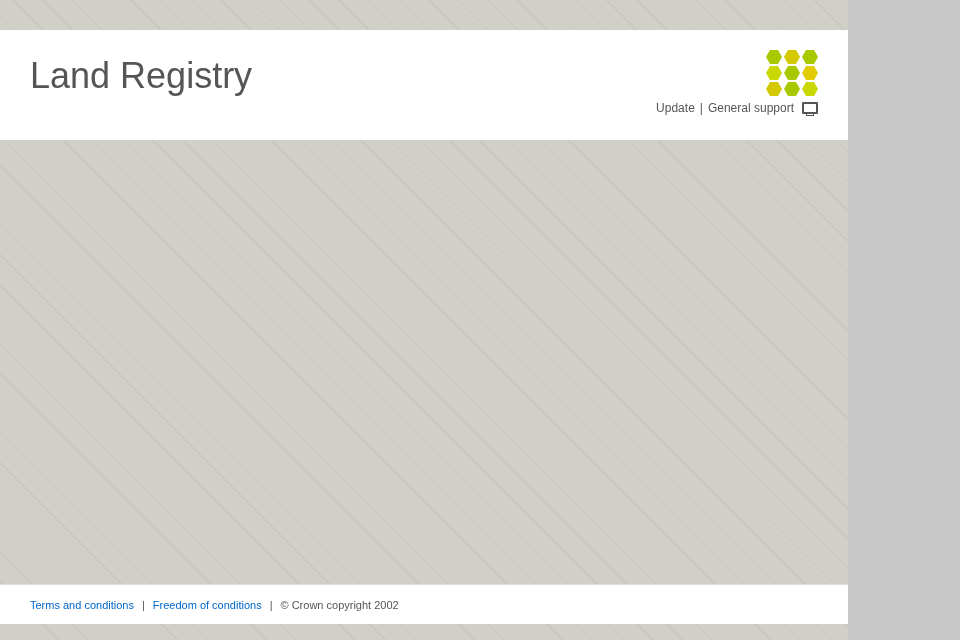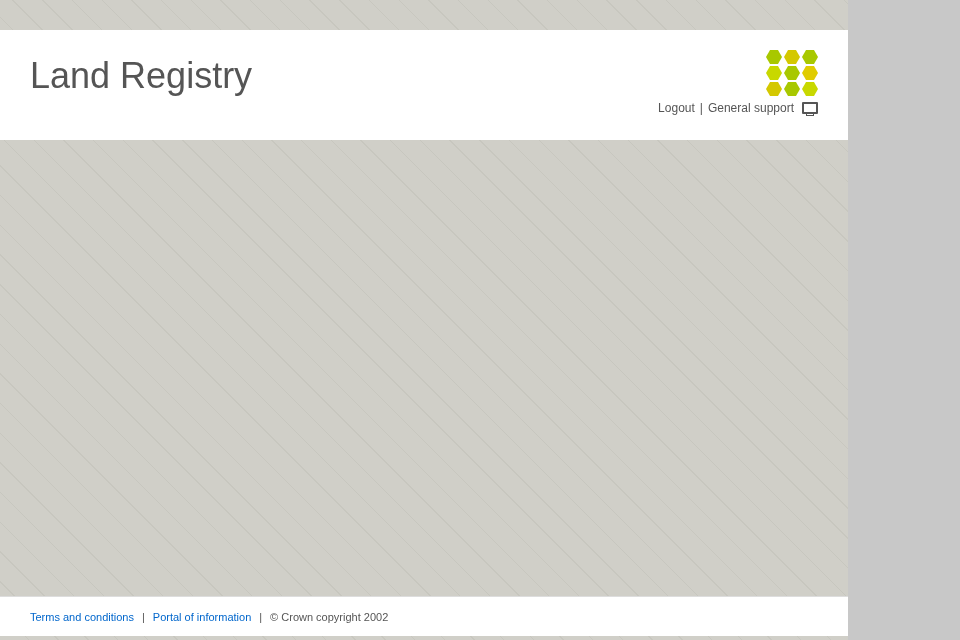--- a/index.html
+++ b/index.html
@@ -323,21 +323,21 @@
       background: white;
       height: 40px;
       display: flex;
       align-items: center;
       padding: 0 30px;
       border-top: 1px solid #ddd;
       font-size: 11px;
       color: #555;
       gap: 8px;
       position: absolute;
-      bottom: 4px;
+      bottom: 16px;
       left: 0;
       right: 0;
     }
 
     .footer a {
       color: #0066cc;
       text-decoration: none;
     }
 
     
@@ -398,21 +398,21 @@
         <div class="hex-cell" style="background:#d4c800;"></div>
         <div class="hex-cell" style="background:#a8c800;"></div>
         <div class="hex-cell" style="background:#c8d800;"></div>
         <div class="hex-cell" style="background:#a8c800;"></div>
         <div class="hex-cell" style="background:#e0cc00;"></div>
         <div class="hex-cell" style="background:#d4c800;"></div>
         <div class="hex-cell" style="background:#a8c800;"></div>
         <div class="hex-cell" style="background:#c8d800;"></div>
       </div>
       <div class="header-links">
-        <a href="#">Logout</a>
+        <a href="#">Update</a>
         <span>|</span>
         <a href="#">General support</a>
         <span class="monitor-icon"></span>
       </div>
     </div>
   </div>
 
   <div class="main-layout">
 
     <div class="sidebar">
@@ -475,17 +475,17 @@
             </div>
           </div>
         </div>
       </div>
     </div>
   </div>
 
   <div class="footer">
     <a href="#">Terms and conditions</a>
     <span>|</span>
-    <a href="#">Portal of information</a>
+    <a href="#">Freedom of conditions</a>
     <span>|</span>
     <span>© Crown copyright 2002</span>
   </div>
 </div>
 
 </body></html>

